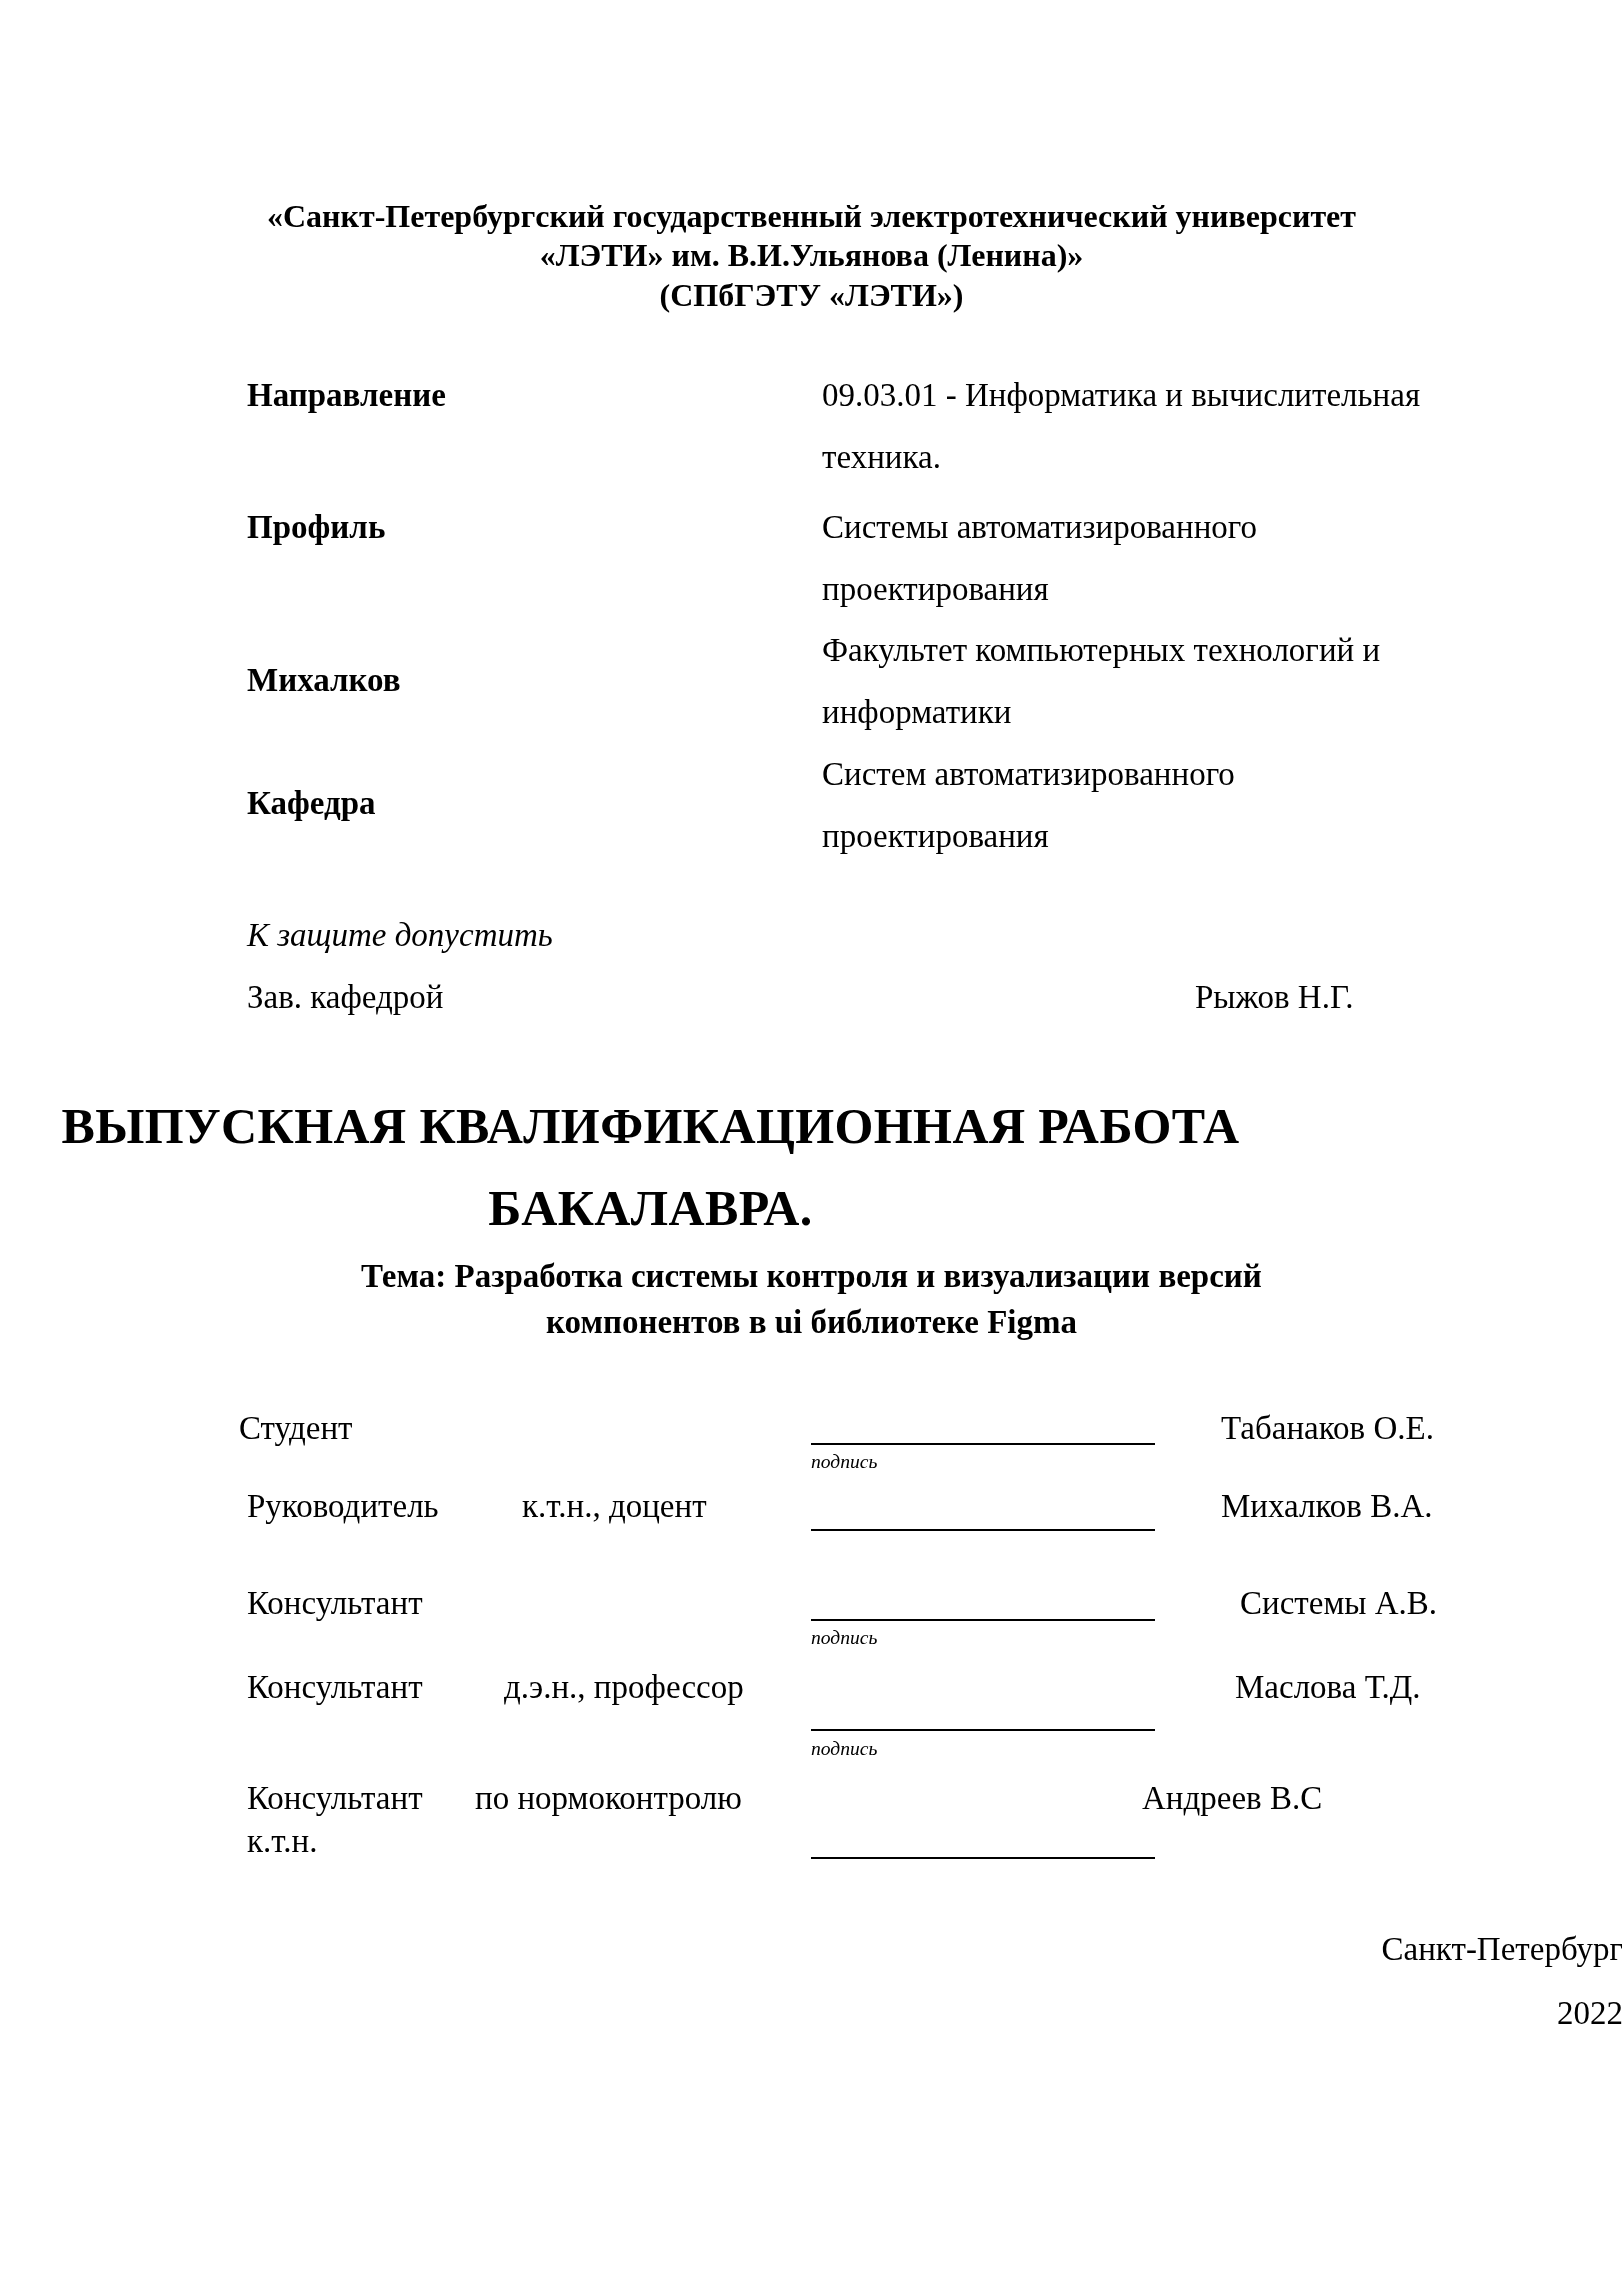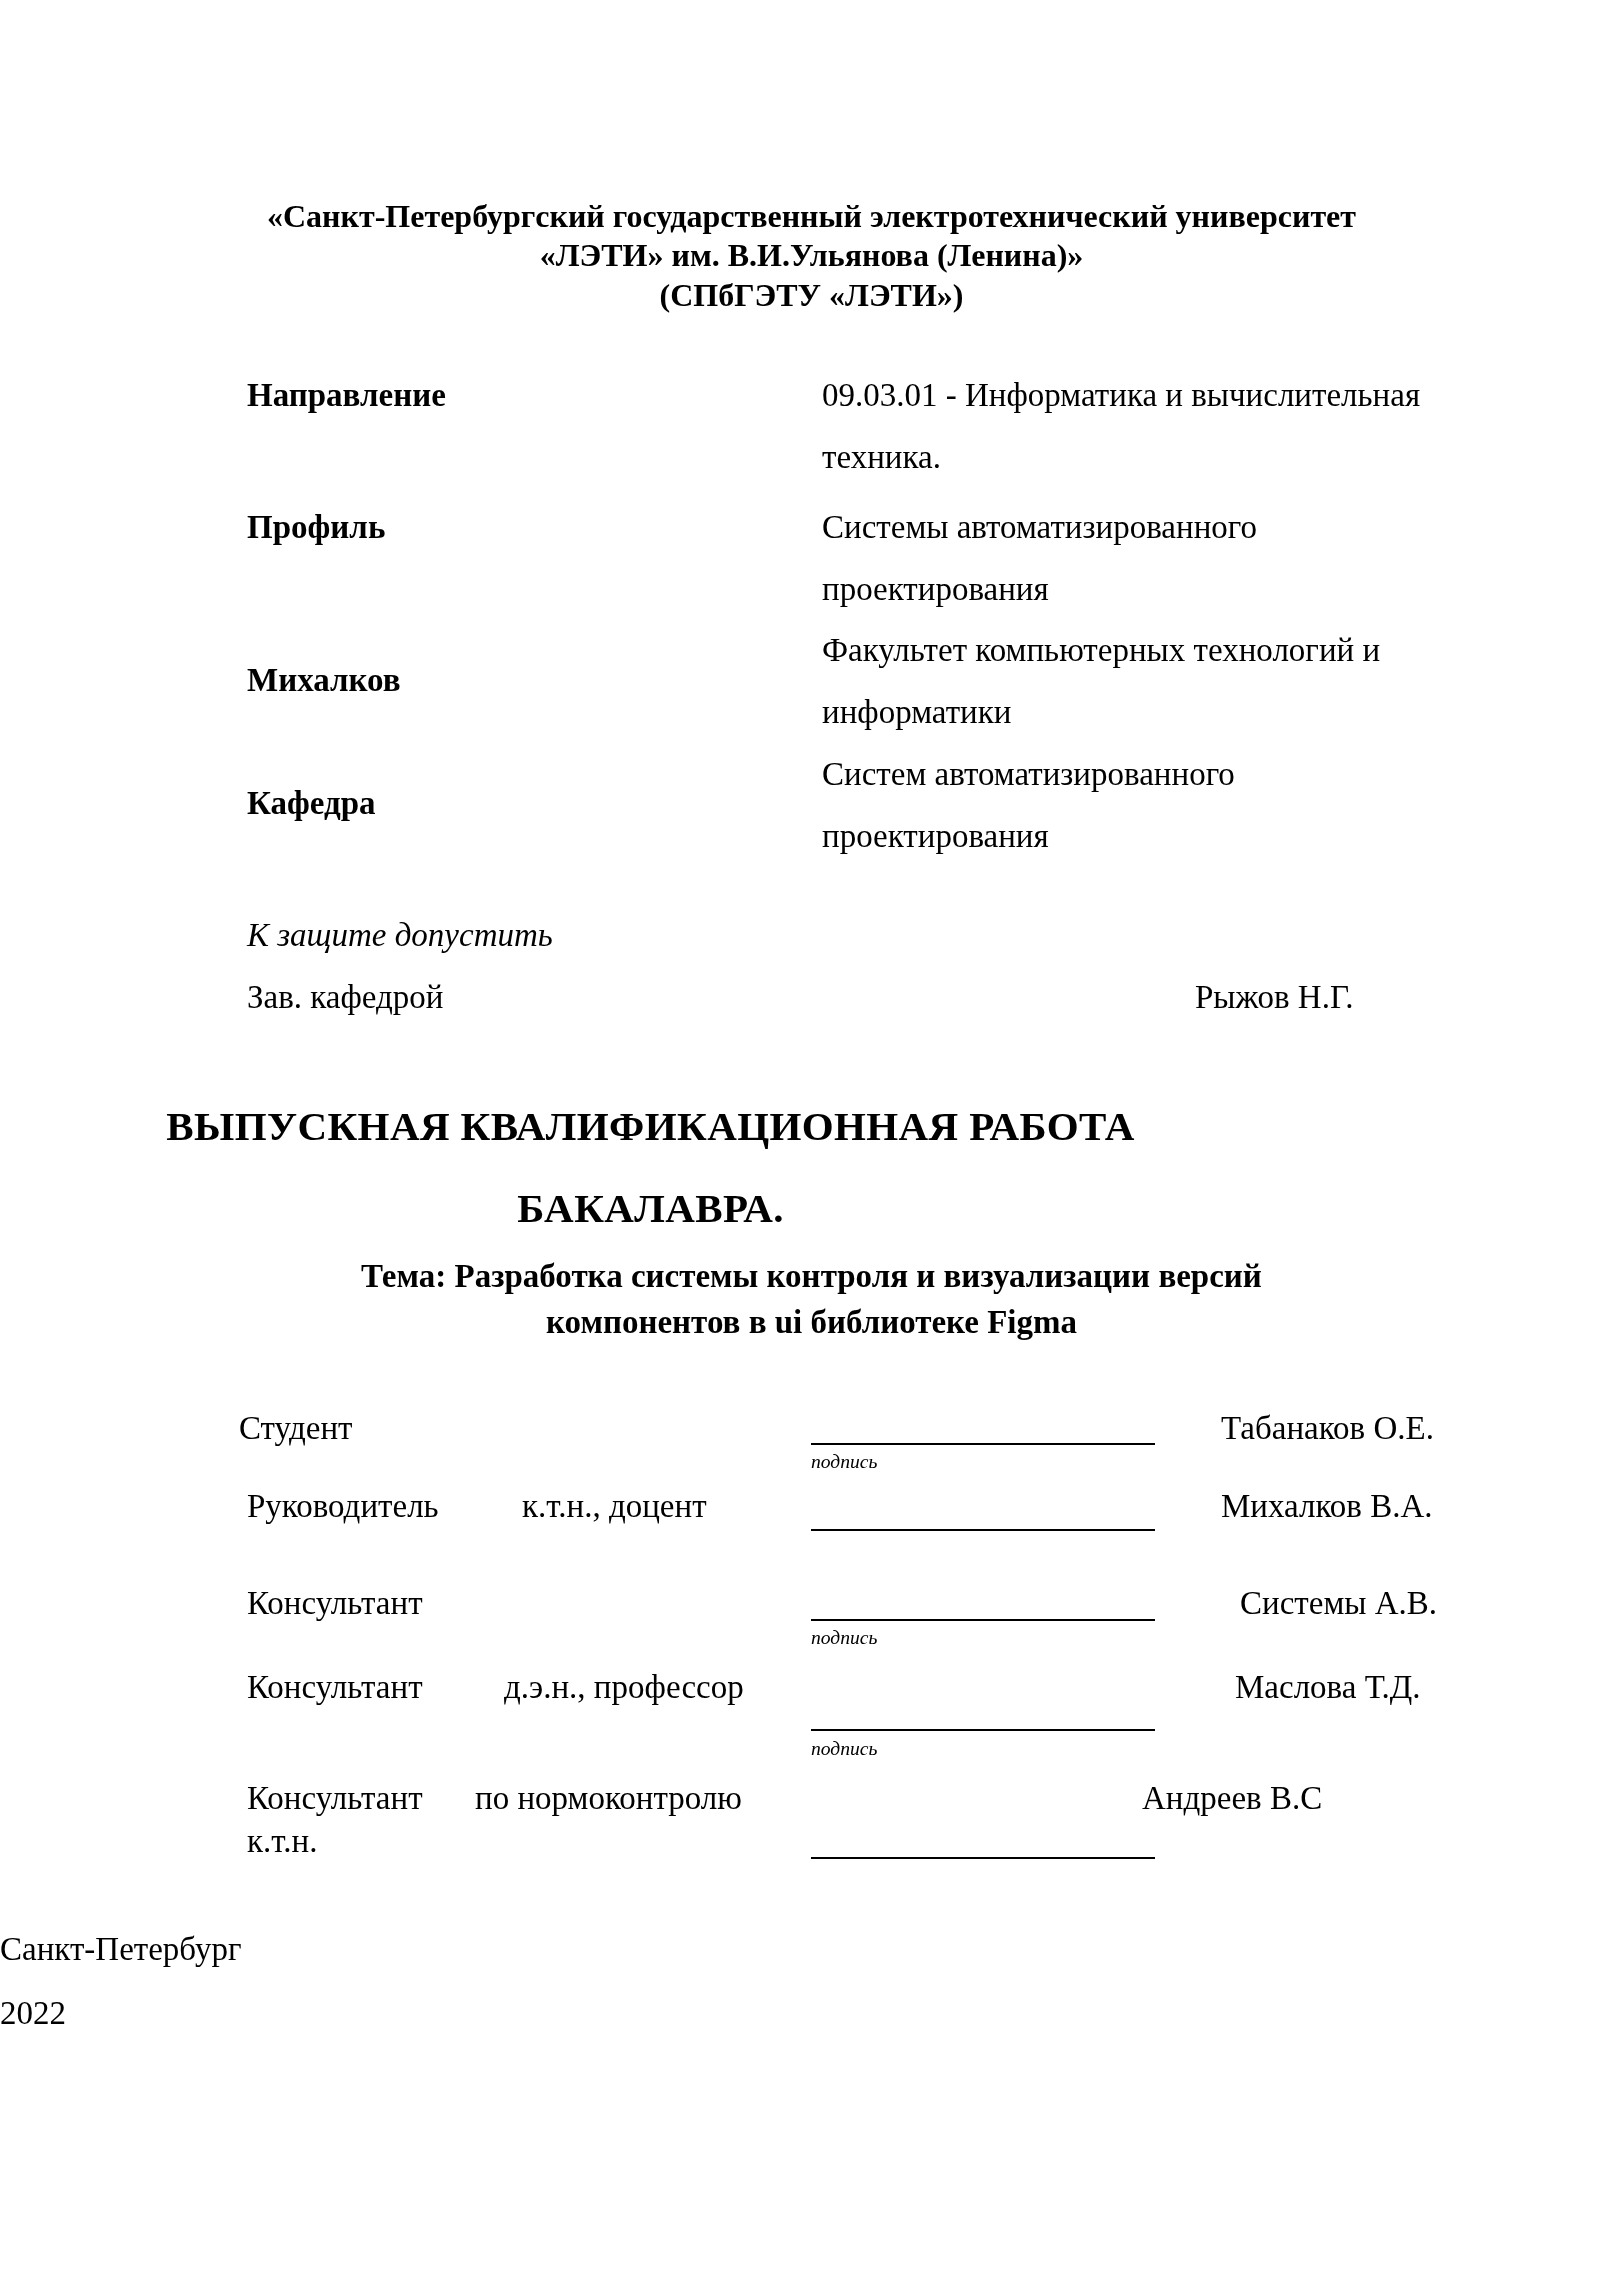--- a/index.html
+++ b/index.html
@@ -4,25 +4,25 @@
 <style>
   html, body { margin: 0; padding: 0; background: #ffffff; }
   body { width: 1623px; height: 2295px; position: relative; overflow: hidden;
          font-family: "Liberation Serif", "DejaVu Serif", serif; color: #000; }
   .abs { position: absolute; white-space: nowrap; }
   .uni { position: absolute; left: 0; width: 1623px; text-align: center; font-weight: bold; font-size: 32px; line-height: 32px; }
   .lbl { font-weight: bold; font-size: 33px; line-height: 33px; }
   .val { font-size: 33px; line-height: 33px; }
   .txt { font-size: 33px; line-height: 33px; }
   .ital { font-style: italic; }
-  .title { position: absolute; left: 0; width: 1301px; text-align: center; font-weight: bold; font-size: 41px; line-height: 46px; letter-spacing: 0.4px; }
+  .title { position: absolute; left: 0; width: 1301px; text-align: center; font-weight: bold; font-size: 50px; line-height: 46px; letter-spacing: 0.4px; }
   .topic { position: absolute; left: 0; width: 1623px; text-align: center; font-weight: bold; font-size: 33px; line-height: 33px; }
   .sigline { position: absolute; left: 811px; width: 344px; height: 0; border-top: 2.4px solid #000; }
   .sigcap { position: absolute; left: 811px; width: 344px; text-align: left; font-style: italic; font-size: 19.6px; line-height: 19.6px; }
-  .center { position: absolute; left: 0; width: 1623px; text-align: left; font-size: 33px; line-height: 33px; }
+  .center { position: absolute; left: 0; width: 1623px; text-align: right; font-size: 33px; line-height: 33px; }
 </style>
 </head>
 <body>
 
 <div class="uni" style="top:200px;">«Санкт-Петербургский государственный электротехнический университет</div>
 <div class="uni" style="top:239px;">«ЛЭТИ» им. В.И.Ульянова (Ленина)»</div>
 <div class="uni" style="top:279px;">(СПбГЭТУ «ЛЭТИ»)</div>
 
 <div>
   <div class="abs lbl" style="left:247px; top:379px;">Направление</div>

